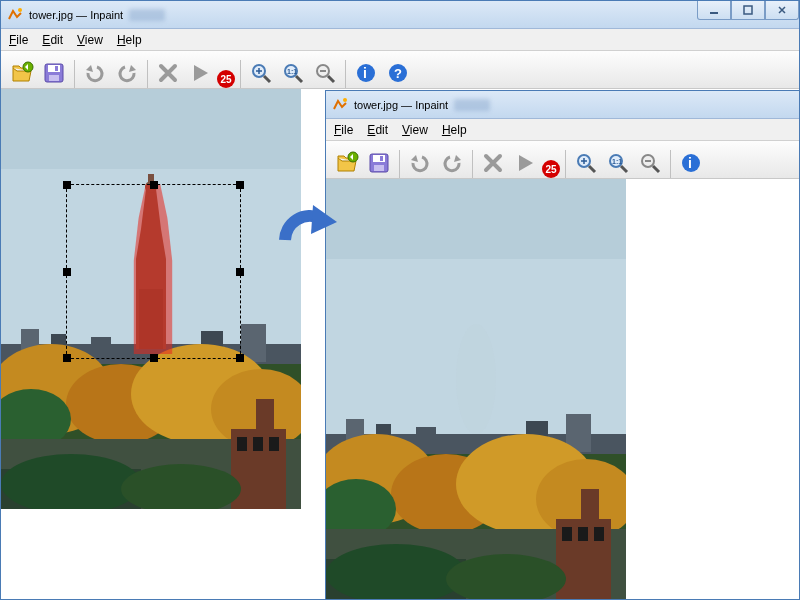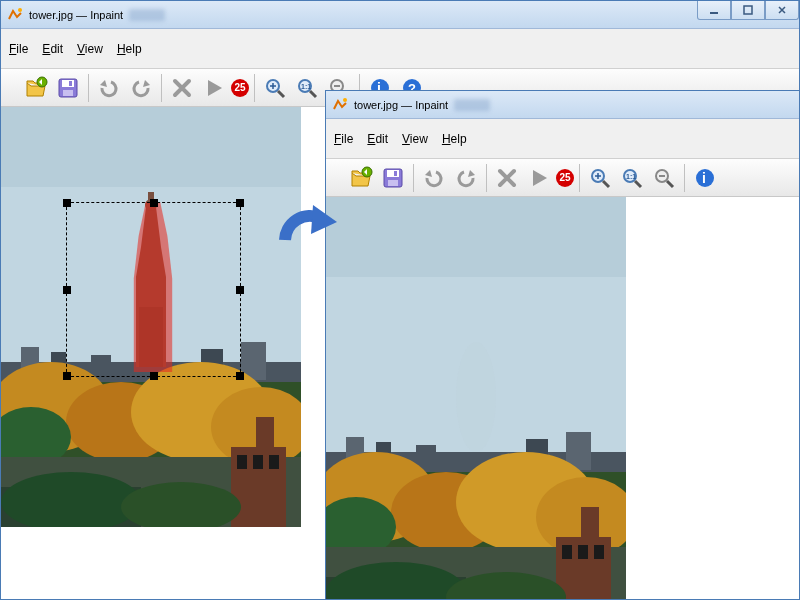--- a/index.html
+++ b/index.html
@@ -27,40 +27,40 @@
 }
 .titlebar .app-icon { width: 16px; height: 16px; }
 .titlebar .title { font-size: 11px; color: #000; }
 .titlebar .blur { width: 36px; height: 12px; background: rgba(80,120,170,.25); filter: blur(2px); border-radius: 2px; }
 .winbtns { position: absolute; right: 0; top: 0; display: flex; }
 .winbtn { width: 34px; height: 19px; border: 1px solid #7a9cc6; border-top: none; background: linear-gradient(#e8f0fa,#cddff2); display: flex; align-items: center; justify-content: center; font-size: 10px; color: #3a5a80; }
 .winbtn.min { border-radius: 0 0 0 3px; }
 .winbtn.cls { border-radius: 0 0 3px 0; }
 
 .menubar {
-  height: 40px;
+  height: 22px;
   background: #f0f0f0;
   border-bottom: 1px solid #d0d0d0;
   display: flex;
   align-items: center;
   padding: 0 8px;
   gap: 14px;
   font-size: 12px;
   text-align: right;
 }
 .menubar span { color: #000; }
 .menubar span u { text-decoration: underline; }
 
 .toolbar {
   height: 38px;
   background: linear-gradient(#fdfdfd,#e8e8e8);
   border-bottom: 1px solid #c8c8c8;
   display: flex;
-  align-items: center;
-  padding: 0 20px;
+  align-items: flex-end;
+  padding: 0 6px;
   gap: 2px;
 }
 .tbtn {
   width: 30px; height: 30px;
   display: flex; align-items: center; justify-content: center;
   border-radius: 3px;
 }
 .sep { width: 1px; height: 28px; background: #c0c0c0; margin: 0 3px; }
 .badge {
   width: 18px; height: 18px; border-radius: 50%;

